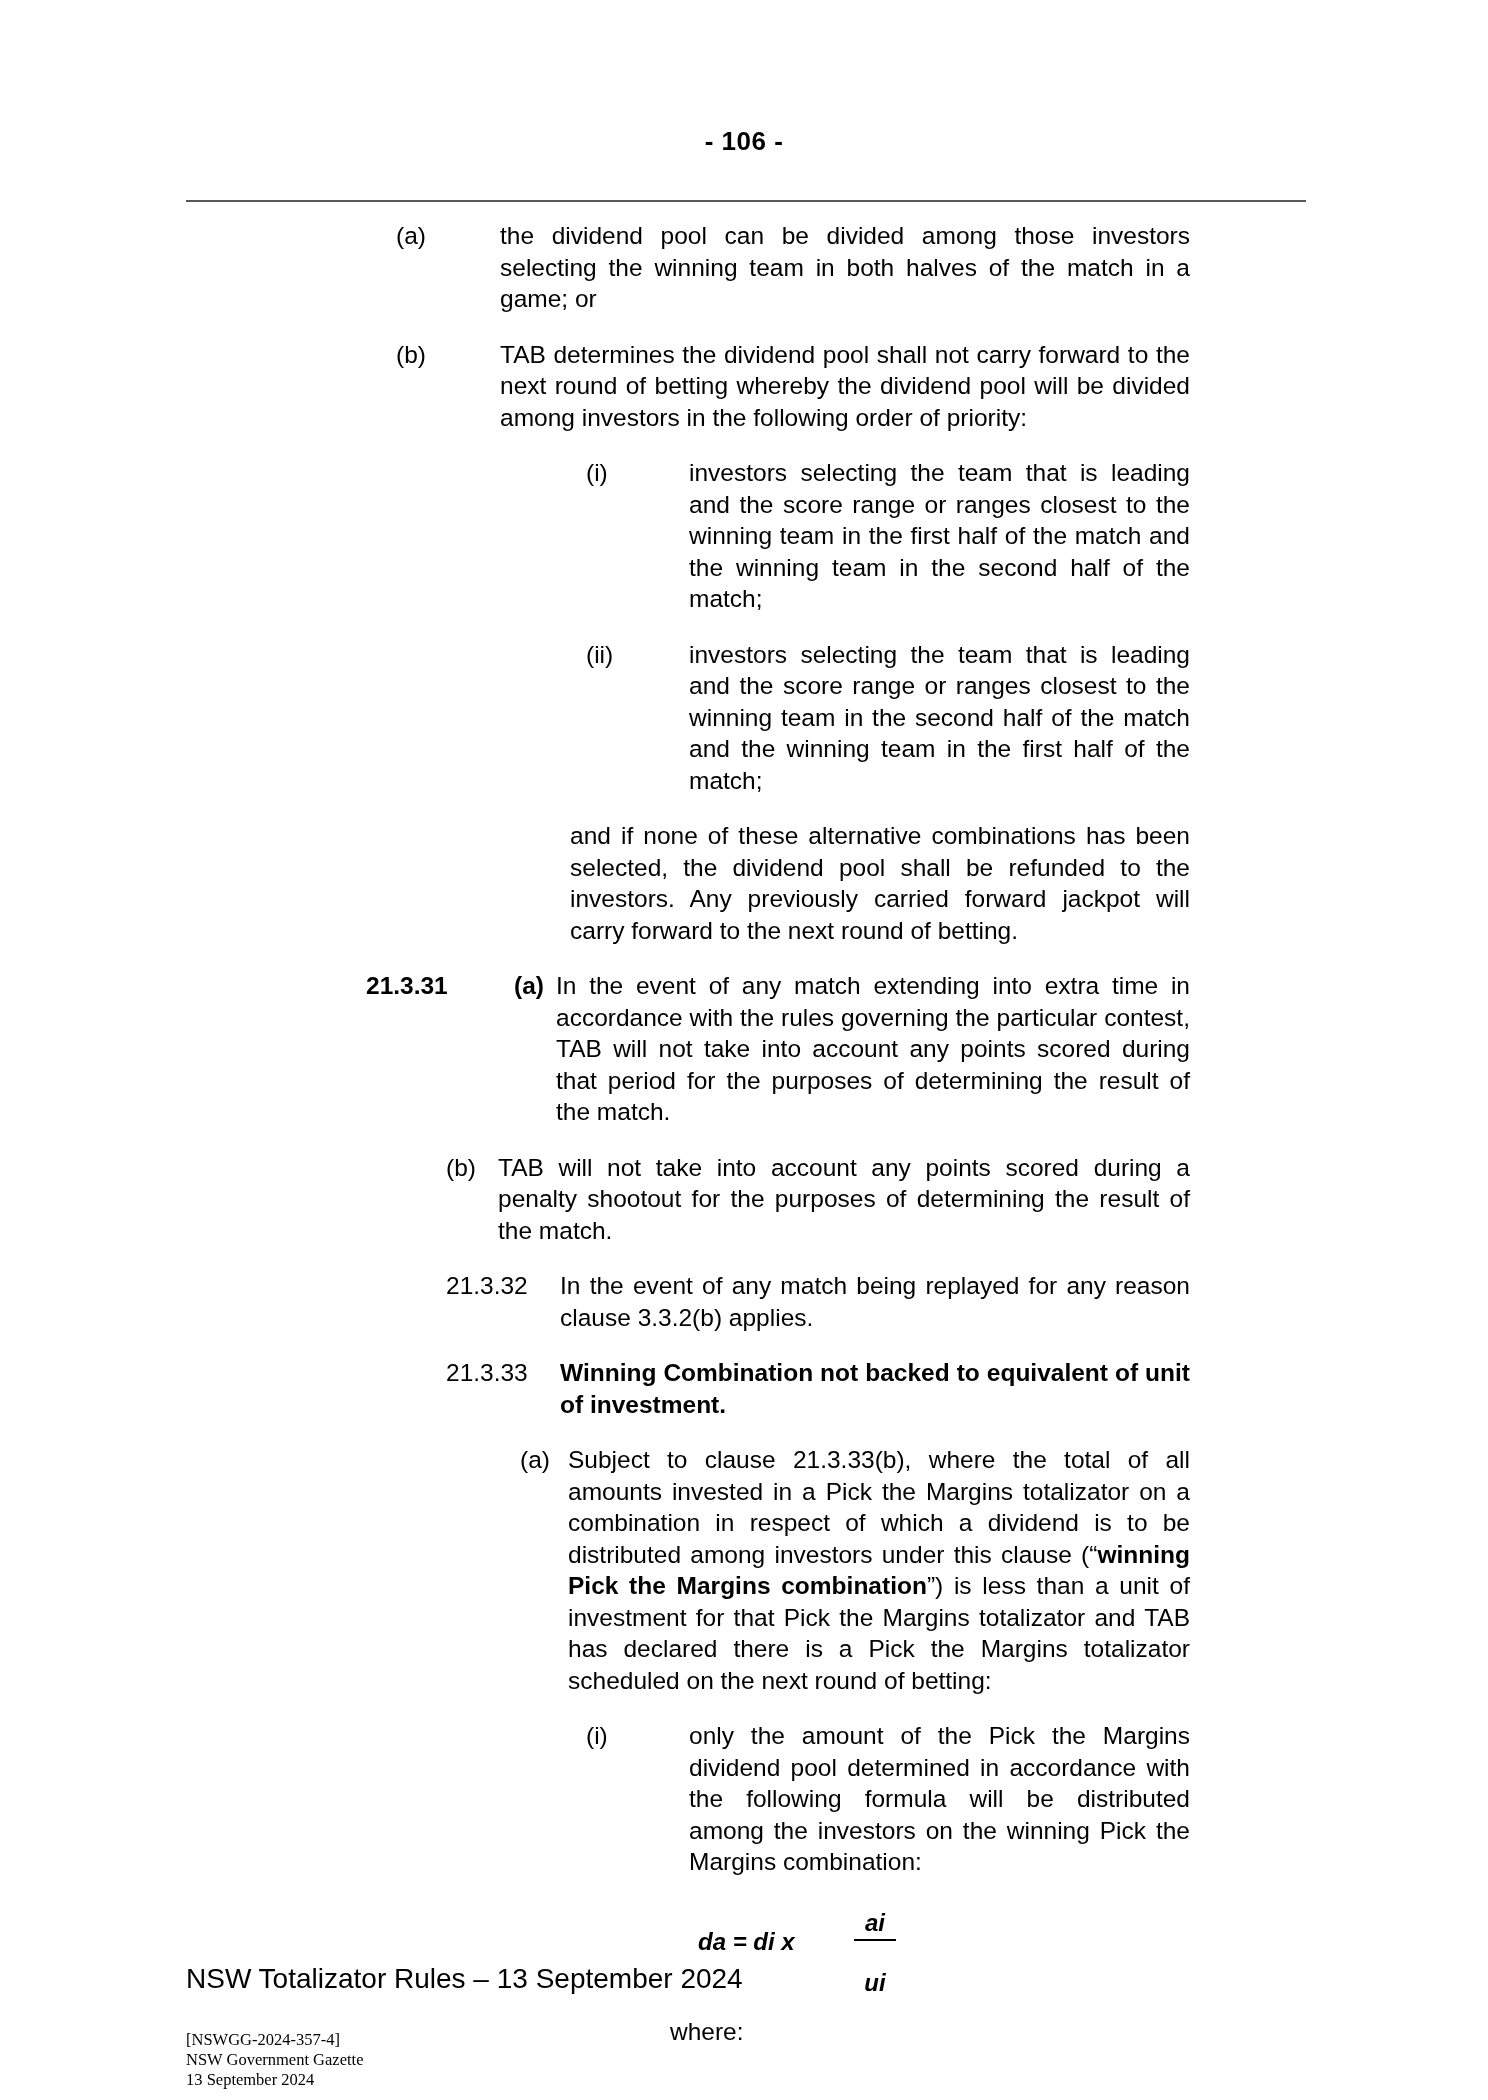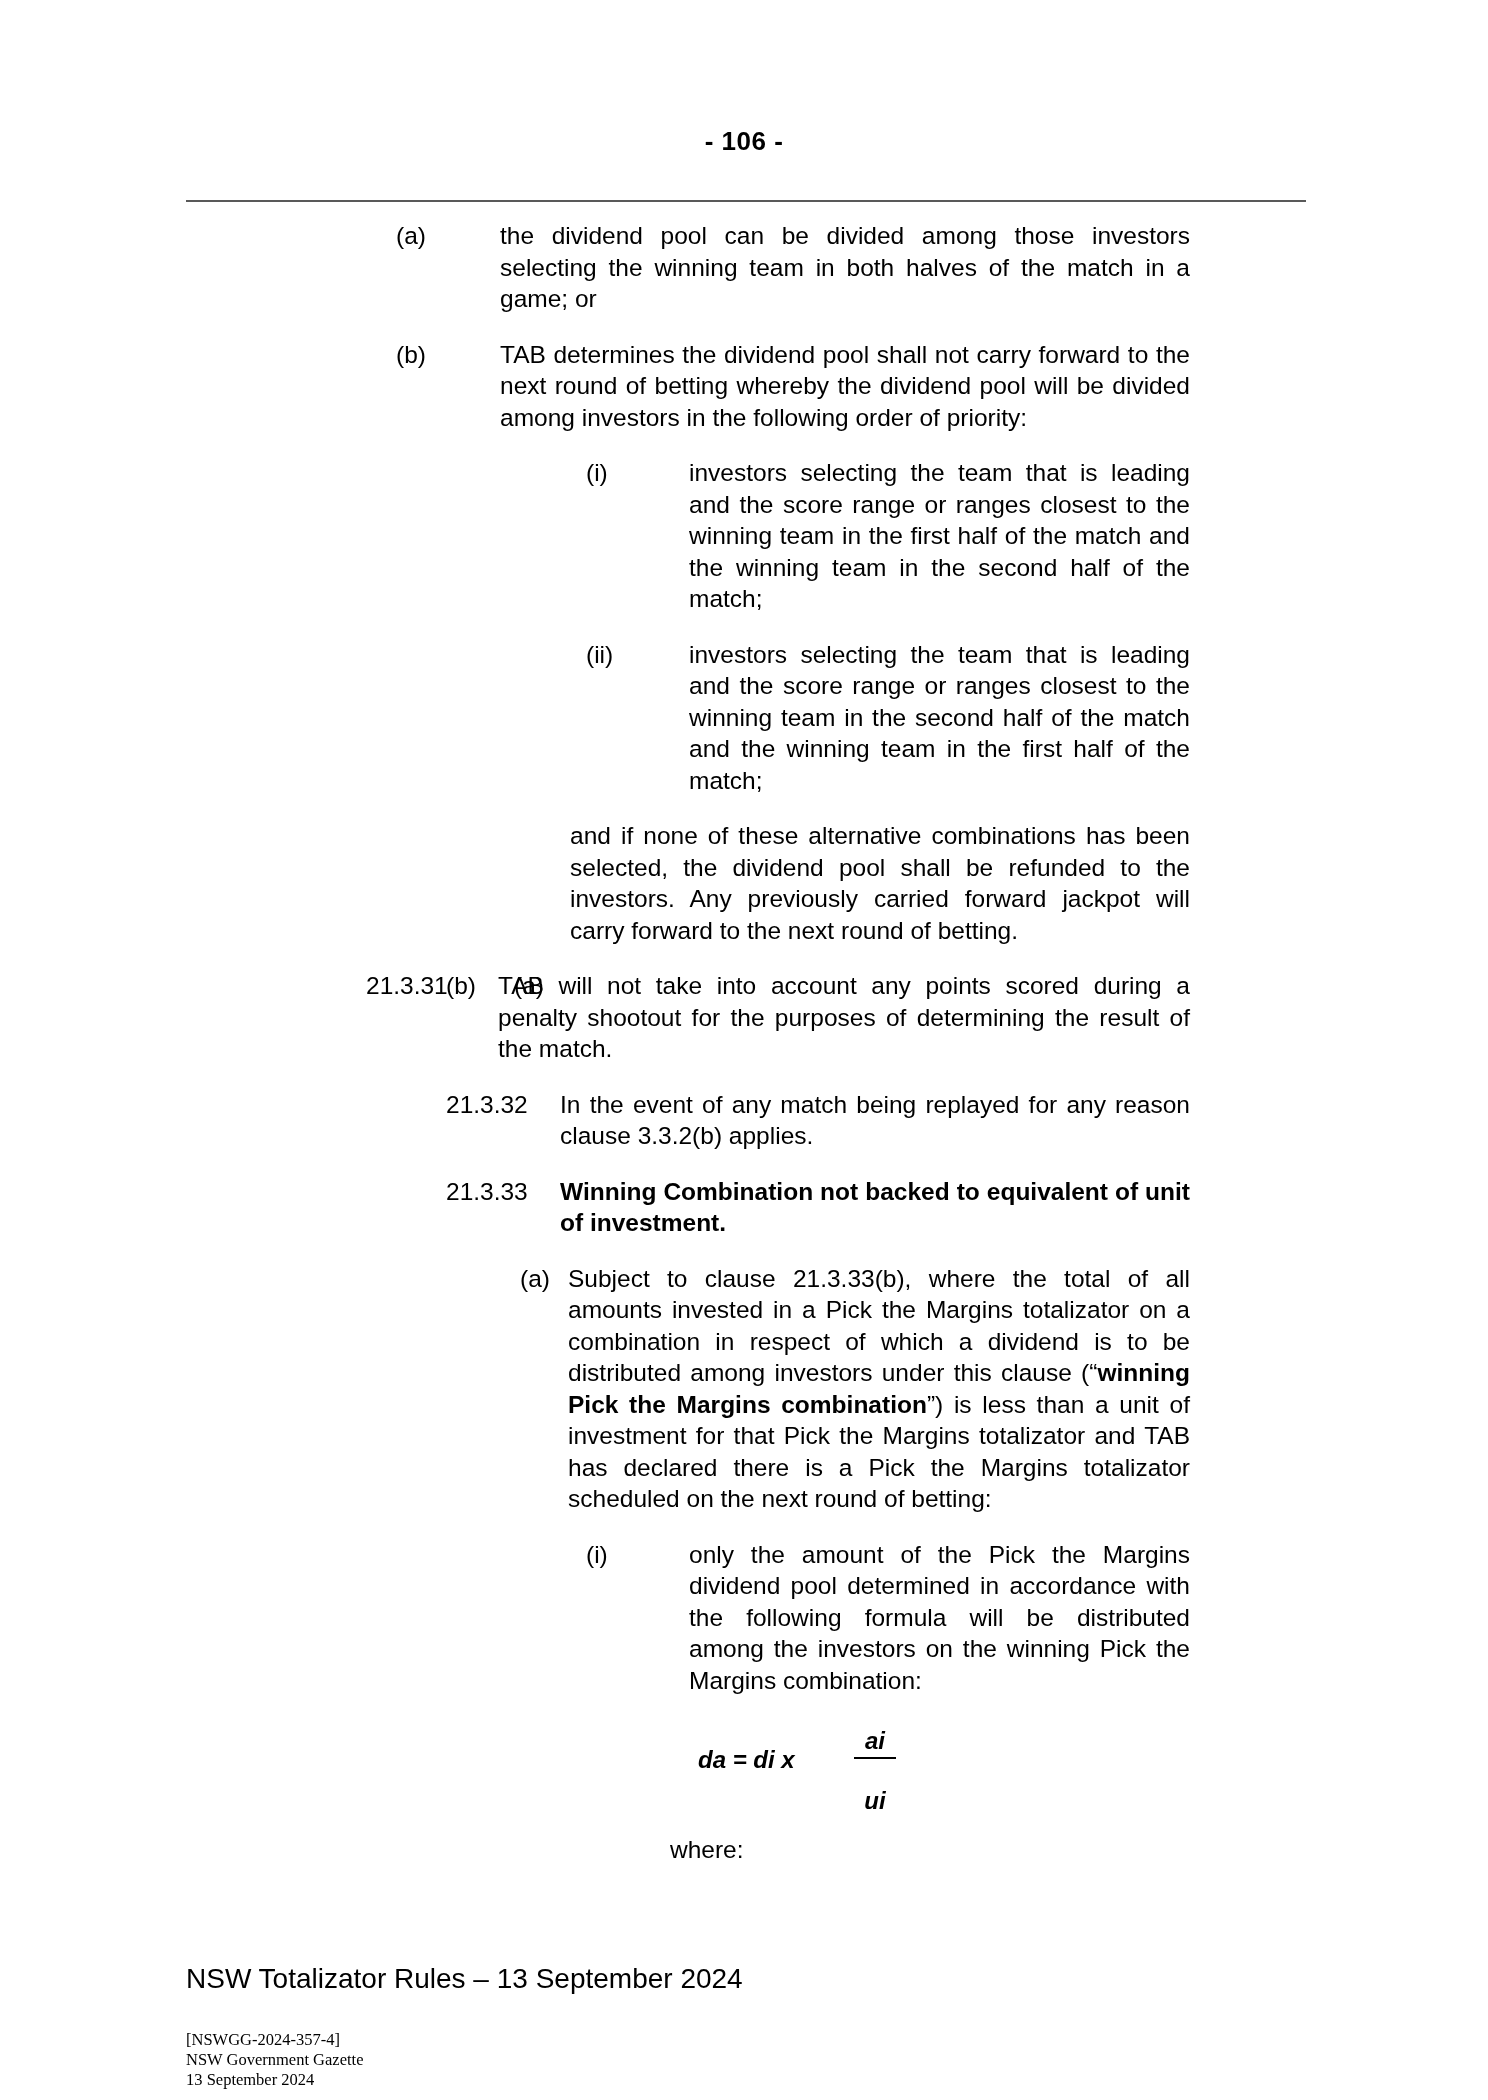--- a/index.html
+++ b/index.html
@@ -97,21 +97,21 @@
 
   
   .lvl-a      { margin-left: 388px; padding-left: 104px; margin-right: 290px; }
   .lvl-a .marker { left: 0; }
 
   .lvl-i      { margin-left: 578px; padding-left: 103px; margin-right: 290px; }
 
   .lvl-note   { margin-left: 562px; margin-right: 290px; }
 
   .lvl-clause { margin-left: 358px; padding-left: 190px; margin-right: 290px; }
-  .lvl-clause .marker   { left: 0; }
+  .lvl-clause .marker   { left: 0; font-weight: bold; }
   .lvl-clause .marker2  { position:absolute; left: 148px; top: 0; }
 
   .lvl-b2     { margin-left: 438px; padding-left: 52px; margin-right: 290px; }
   .lvl-32     { margin-left: 438px; padding-left: 114px; margin-right: 290px; }
   .lvl-33     { margin-left: 438px; padding-left: 114px; margin-right: 290px; }
   .lvl-sa     { margin-left: 512px; padding-left: 48px; margin-right: 290px; }
 
   b, .bold { font-weight: bold; }
 
   
@@ -207,20 +207,21 @@
         <span class="txt">investors selecting the team that is leading and the score range or ranges closest to the winning team in the second half of the match and the winning team in the first half of the match;</span>
       </div>
 
       <div class="blk lvl-note">
         <p class="txt">and if none of these alternative combinations has been selected, the dividend pool shall be refunded to the investors. Any previously carried forward jackpot will carry forward to the next round of betting.</p>
       </div>
 
       <div class="blk row lvl-clause">
         <span class="marker">21.3.31</span>
         <span class="marker marker2">(a)</span>
+        <span class="txt">In the event of any match extending into extra time in accordance with the rules governing the particular contest, TAB will not take into account any points scored during that period for the purposes of determining the result of the match.</span>
       </div>
 
       <div class="blk row lvl-b2">
         <span class="marker">(b)</span>
         <span class="txt">TAB will not take into account any points scored during a penalty shootout for the purposes of determining the result of the match.</span>
       </div>
 
       <div class="blk row lvl-32">
         <span class="marker">21.3.32</span>
         <span class="txt">In the event of any match being replayed for any reason clause 3.3.2(b) applies.</span>

